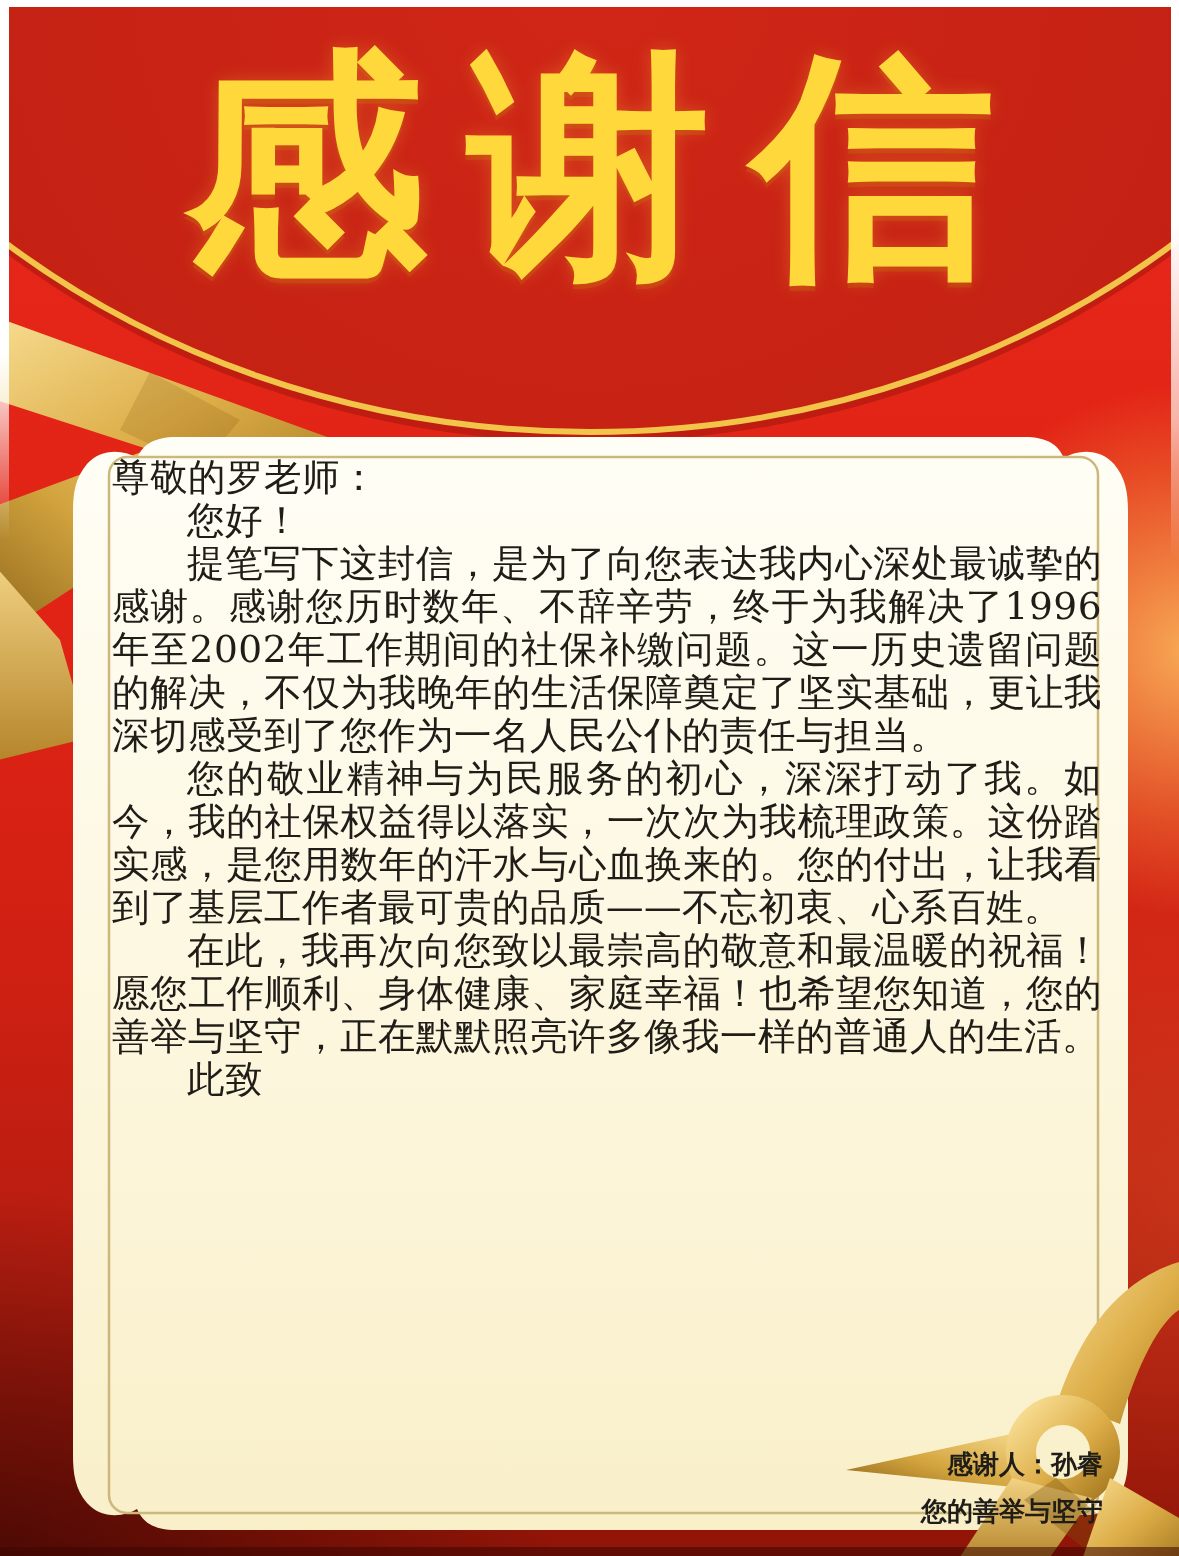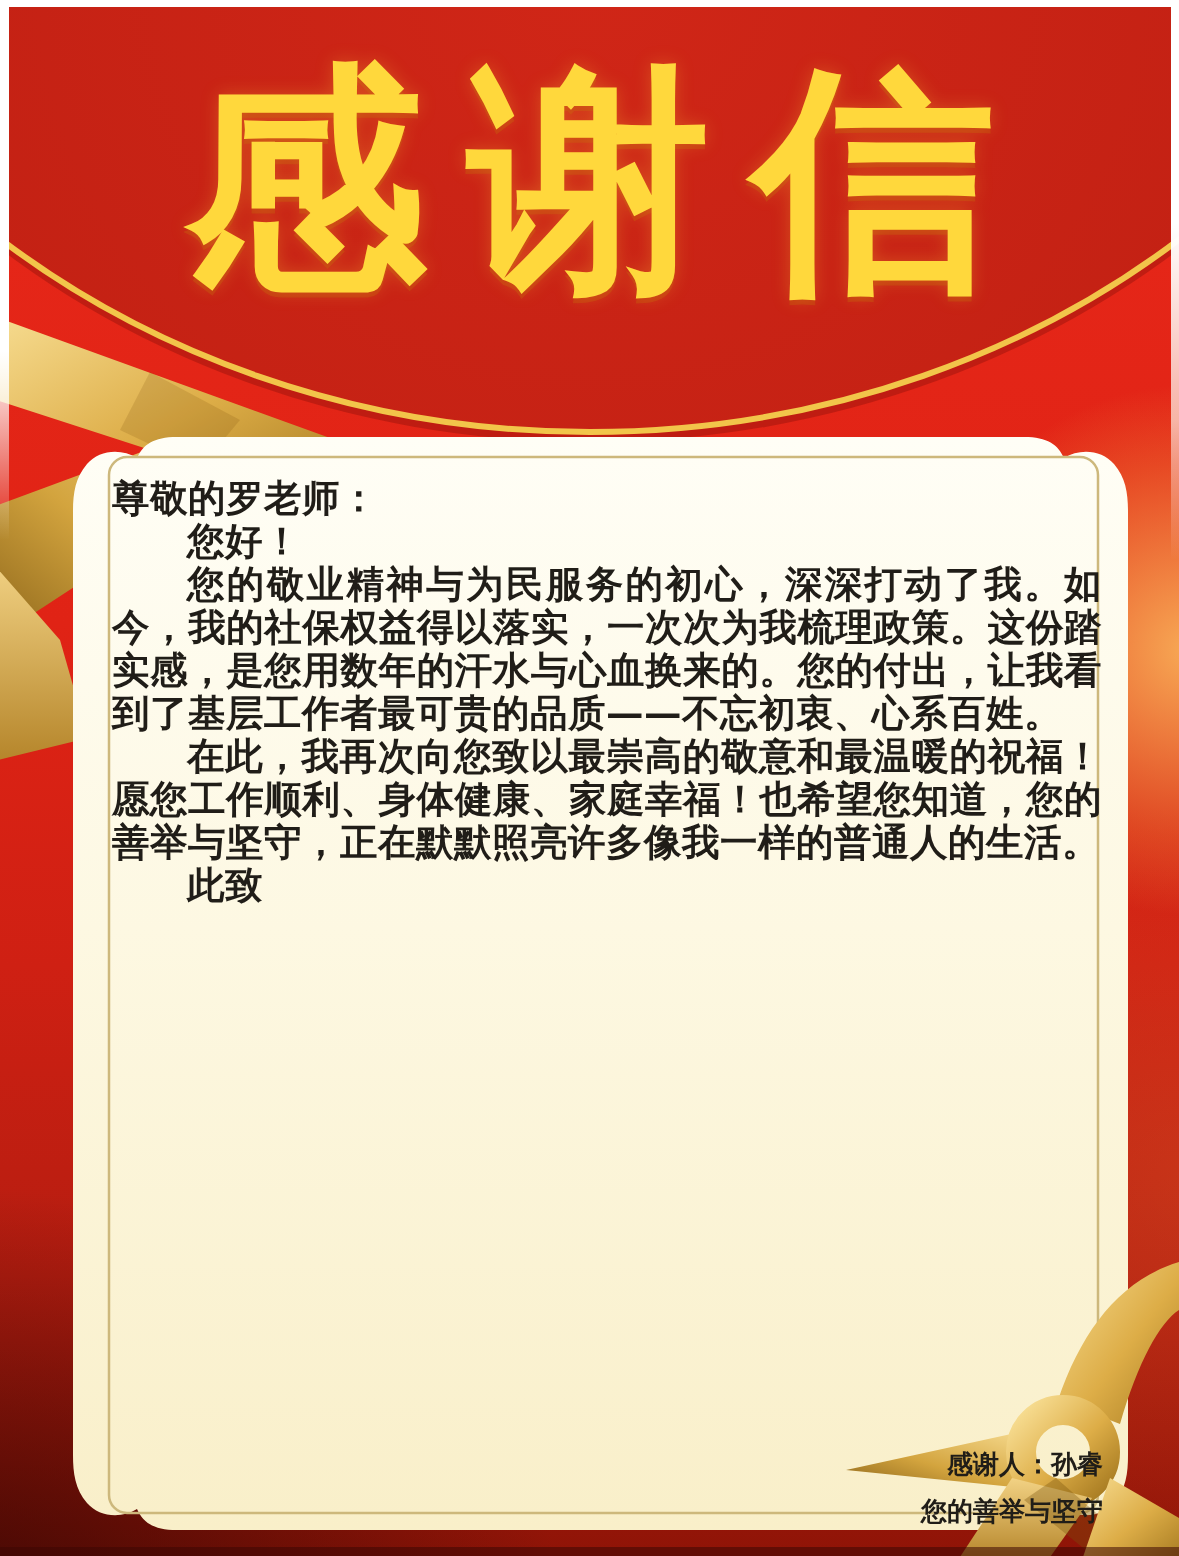--- a/index.html
+++ b/index.html
@@ -9,34 +9,34 @@
     font-family:"DejaVu Serif","Liberation Serif",serif;
     background:
       radial-gradient(circle 340px at 1190px 650px, rgba(250,184,92,.9), rgba(240,140,60,.35) 55%, rgba(240,140,60,0) 78%),
       radial-gradient(circle 520px at 1195px 1180px, rgba(225,110,45,.28), rgba(225,110,45,0) 72%),
       radial-gradient(ellipse 820px 560px at -4% 103%, rgba(38,4,2,.72), rgba(38,4,2,0) 74%),
       linear-gradient(180deg,#e8281a 0%,#e02315 40%,#cf2013 62%,#b51d10 82%,#8f1407 100%);
   }
   svg.deco{position:absolute;left:0;top:0;}
   
   .title{
-    position:absolute;left:0;top:30px;width:100%;
+    position:absolute;left:0;top:16px;width:100%;
     text-align:center;
     font-family:"DejaVu Sans","Liberation Sans",sans-serif;
     font-weight:900;font-size:242px;line-height:300px;
     letter-spacing:42px;padding-left:42px;
     color:#ffd83c;
     text-shadow:0 5px 0 rgba(196,120,10,.28), 0 0 18px rgba(255,210,60,.25);
     white-space:nowrap;
   }
   
   .letter-body{
-    position:absolute;left:112px;top:477px;width:990px;
+    position:absolute;left:112px;top:456px;width:990px;
     font-size:37.5px;line-height:43px;color:#201d18;
-    font-weight:700;
+    font-weight:400;
     text-align:justify;
     letter-spacing:.5px;
   }
   .letter-body p{margin:0;padding:0;text-indent:2em;}
   .letter-body p.salutation{text-indent:0;}
   .letter-body p.cizhi{text-indent:2em;}
   .letter-body p.jingli{text-indent:4em;}
   .signature{
     position:absolute;right:76px;top:1441px;width:460px;
     font-size:26px;line-height:47px;color:#201d18;font-weight:600;
@@ -125,20 +125,21 @@
       <polygon points="1056,1478 1134,1546 1098,1560 1024,1500" fill="rgba(120,82,12,.35)"></polygon>
       <polygon points="1110,1478 1179,1518 1179,1560 1082,1560" fill="url(#ribA)"></polygon>
     </g>
   </svg>
 
   <div class="title">感谢信</div>
 
   <div class="letter-body">
     <p class="salutation">尊敬的罗老师：</p>
     <p>您好！</p>
+    <p>提笔写下这封信，是为了向您表达我内心深处最诚挚的感谢。感谢您历时数年、不辞辛劳，终于为我解决了1996年至2002年工作期间的社保补缴问题。这一历史遗留问题的解决，不仅为我晚年的生活保障奠定了坚实基础，更让我深切感受到了您作为一名人民公仆的责任与担当。</p>
     <p>您的敬业精神与为民服务的初心，深深打动了我。如今，我的社保权益得以落实，一次次为我梳理政策。这份踏实感，是您用数年的汗水与心血换来的。您的付出，让我看到了基层工作者最可贵的品质——不忘初衷、心系百姓。</p>
     <p>在此，我再次向您致以最崇高的敬意和最温暖的祝福！愿您工作顺利、身体健康、家庭幸福！也希望您知道，您的善举与坚守，正在默默照亮许多像我一样的普通人的生活。</p>
     <p class="cizhi">此致</p>
   </div>
 
   <div class="signature">
     <div class="sig-line"><span>感谢人：</span><span>孙睿</span></div>
     <div class="sig-line">您的善举与坚守</div>
   </div>
 

